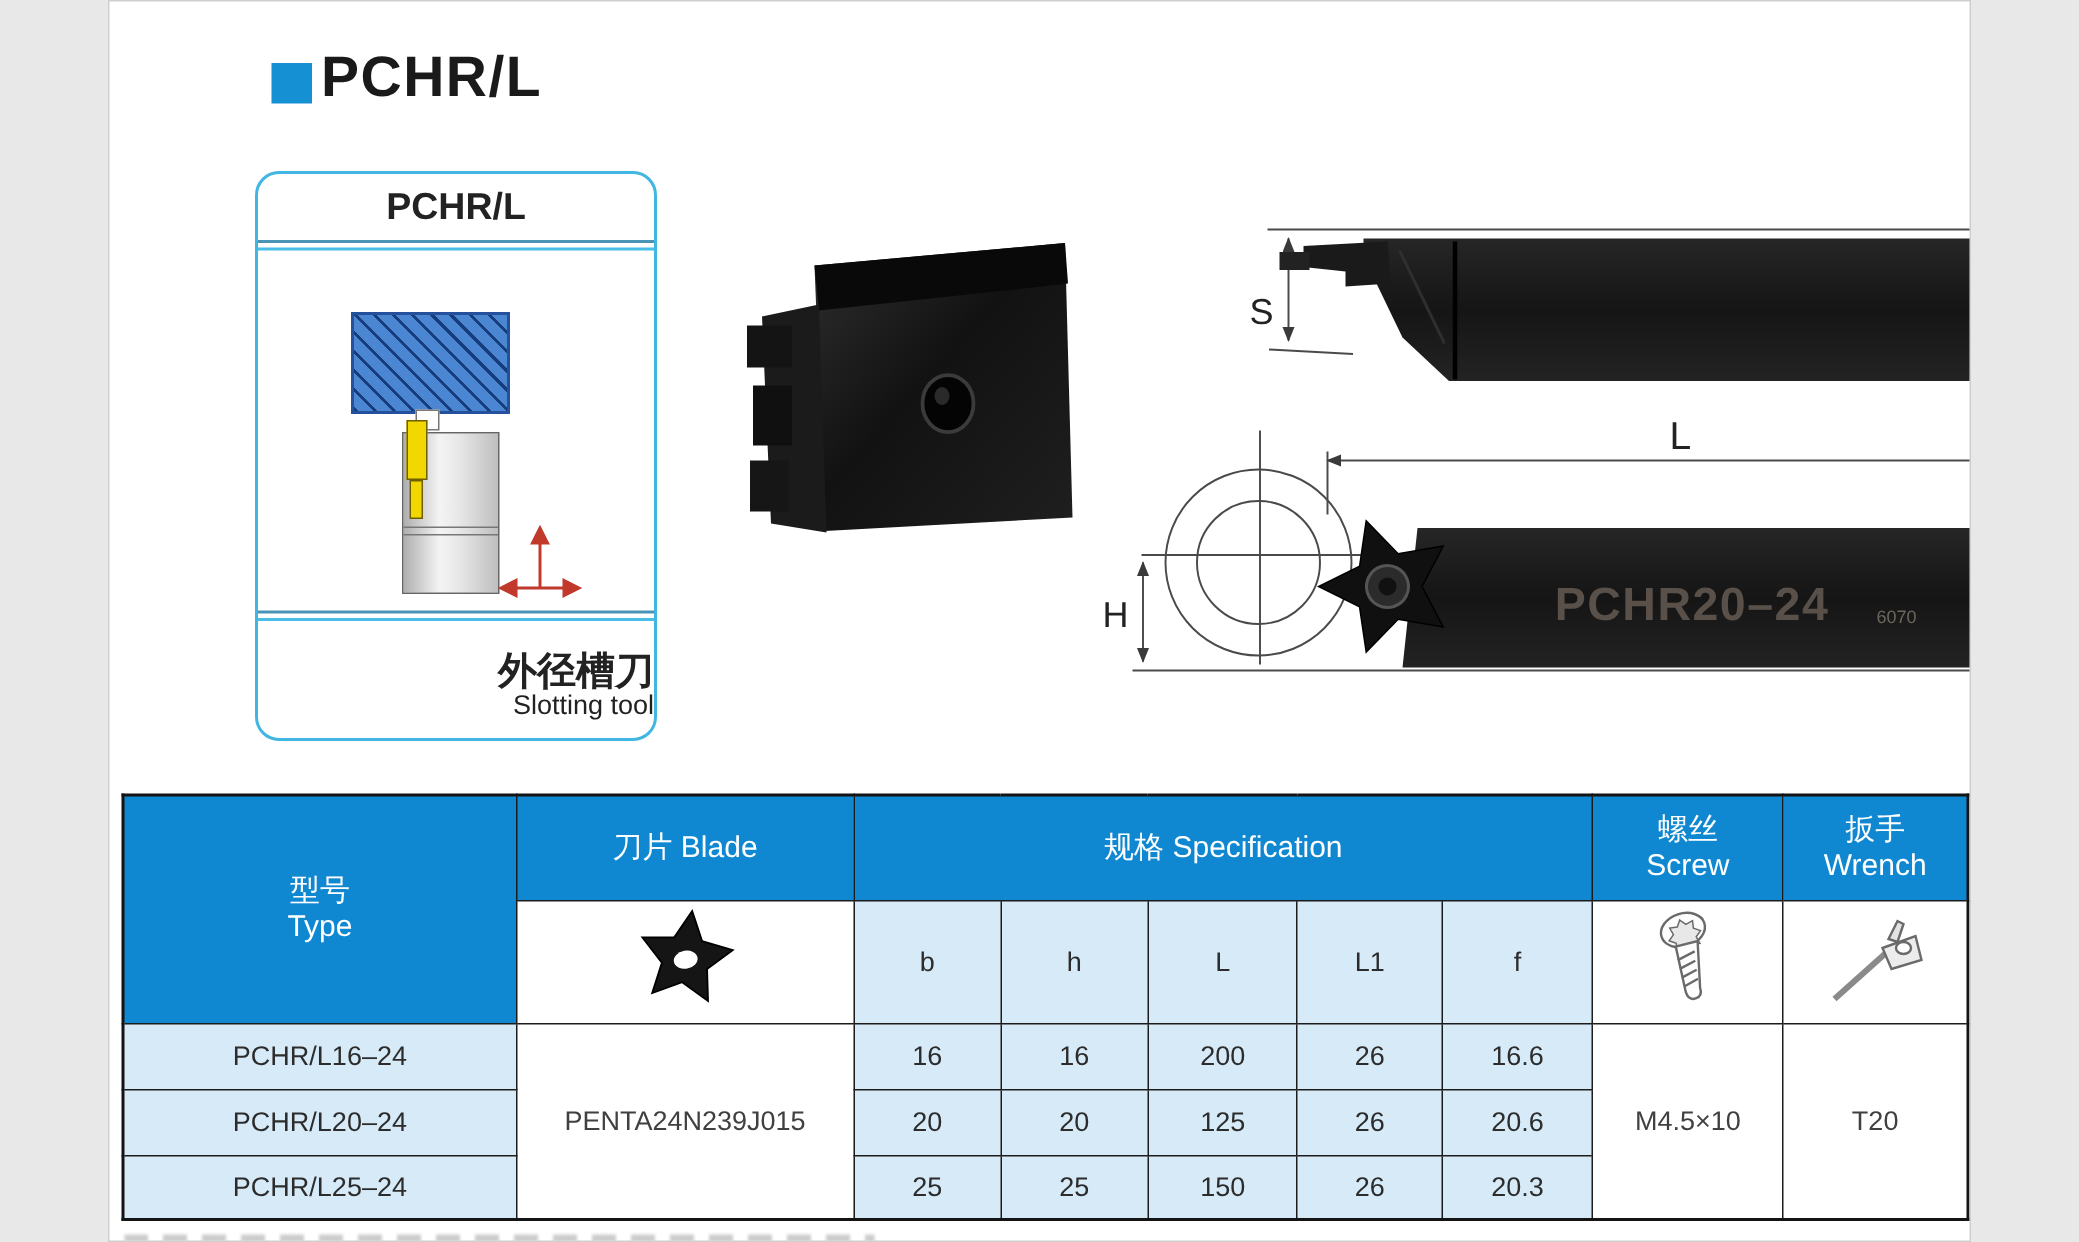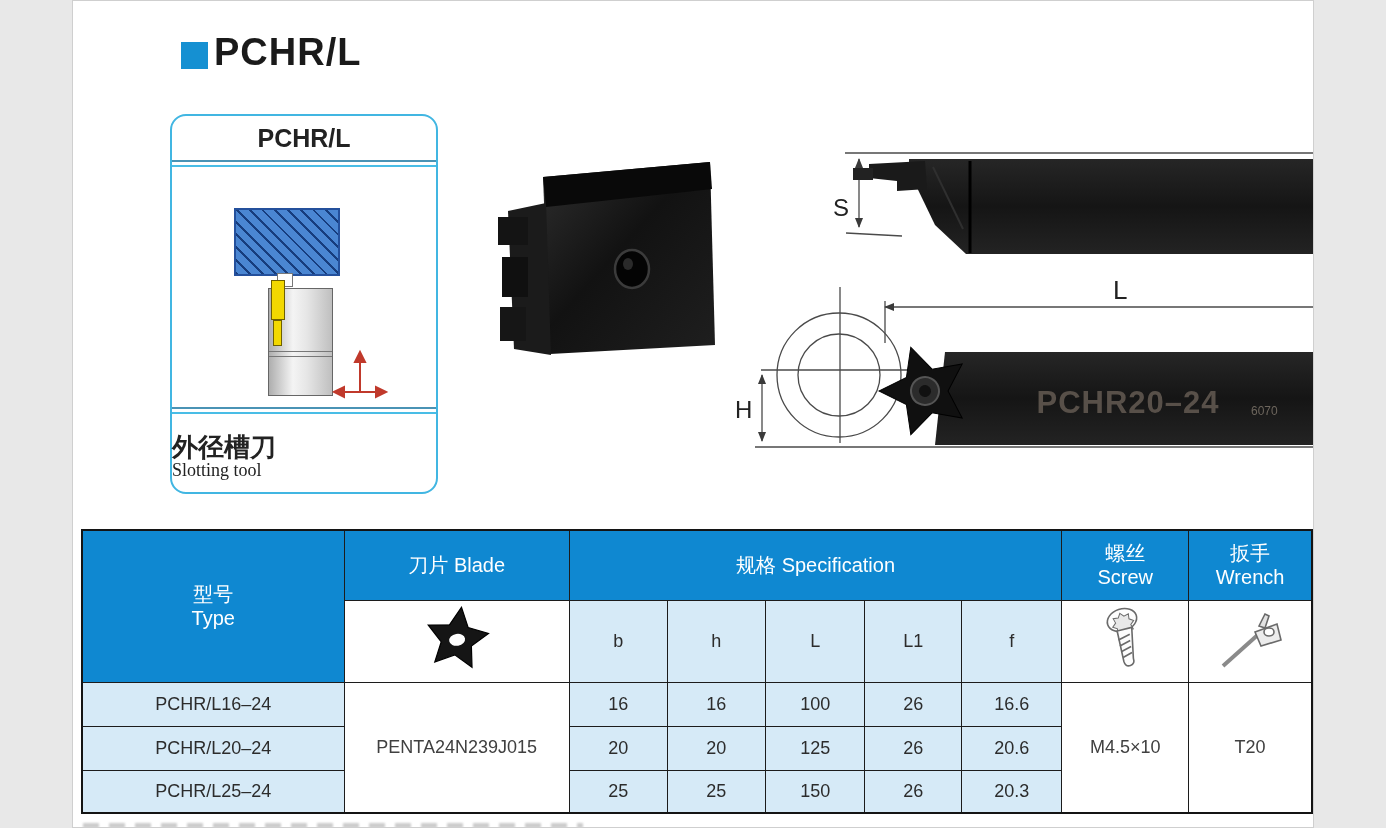--- a/index.html
+++ b/index.html
@@ -30,21 +30,21 @@
   .cylinder{
     position:absolute;left:96px;top:118px;width:65px;height:108px;
     border:1.5px solid #666;box-sizing:border-box;
     background:linear-gradient(90deg,#aeaeae 0%,#f4f4f4 38%,#e6e6e6 60%,#bfbfbf 100%);
   }
   .cyl-line{position:absolute;left:0;right:0;top:62px;height:4px;
     border-top:1.5px solid #777;border-bottom:1.5px solid #777;}
   .seat{position:absolute;left:105px;top:103px;width:16px;height:14px;background:#fdfdfd;border:1.5px solid #777;box-sizing:border-box;}
   .insert-y{position:absolute;left:99px;top:110px;width:14px;height:40px;background:#f2d800;border:1.5px solid #6e6000;box-sizing:border-box;}
   .insert-y2{position:absolute;left:101px;top:150px;width:9px;height:26px;background:#f2d800;border:1px solid #6e6000;box-sizing:border-box;}
-  .cap{position:absolute;left:0;right:0;bottom:12px;text-align:left;line-height:1.05;font-family:Liberation Serif, serif;}
+  .cap{position:absolute;left:0;right:0;bottom:12px;text-align:right;line-height:1.05;}
   .cap .zh{font-size:26px;font-weight:600;color:#222;}
   .cap .en{font-size:18px;color:#222;}
   .cap-rule{position:absolute;left:0;right:0;bottom:78px;}
   
   .photo{position:absolute;left:425px;top:148px;}
   .draw{position:absolute;left:0px;top:0px;}
   
   table.spec{
     position:absolute;left:8px;top:528px;border-collapse:collapse;table-layout:fixed;
     font-family:"Liberation Sans","DejaVu Sans",sans-serif;
@@ -244,21 +244,21 @@
             <ellipse cx="58" cy="30" rx="5" ry="4" fill="#fff"></ellipse>
           </g>
         </svg>
       </td>
     </tr>
     <tr style="height:44px">
       <td class="cblue">PCHR/L16–24</td>
       <td class="cwhite" rowspan="3">PENTA24N239J015</td>
       <td class="cblue">16</td>
       <td class="cblue">16</td>
-      <td class="cblue">100</td>
+      <td class="cblue">200</td>
       <td class="cblue">26</td>
       <td class="cblue">16.6</td>
       <td class="cwhite" rowspan="3">M4.5×10</td>
       <td class="cwhite" rowspan="3">T20</td>
     </tr>
     <tr style="height:44px">
       <td class="cblue">PCHR/L20–24</td>
       <td class="cblue">20</td>
       <td class="cblue">20</td>
       <td class="cblue">125</td>

